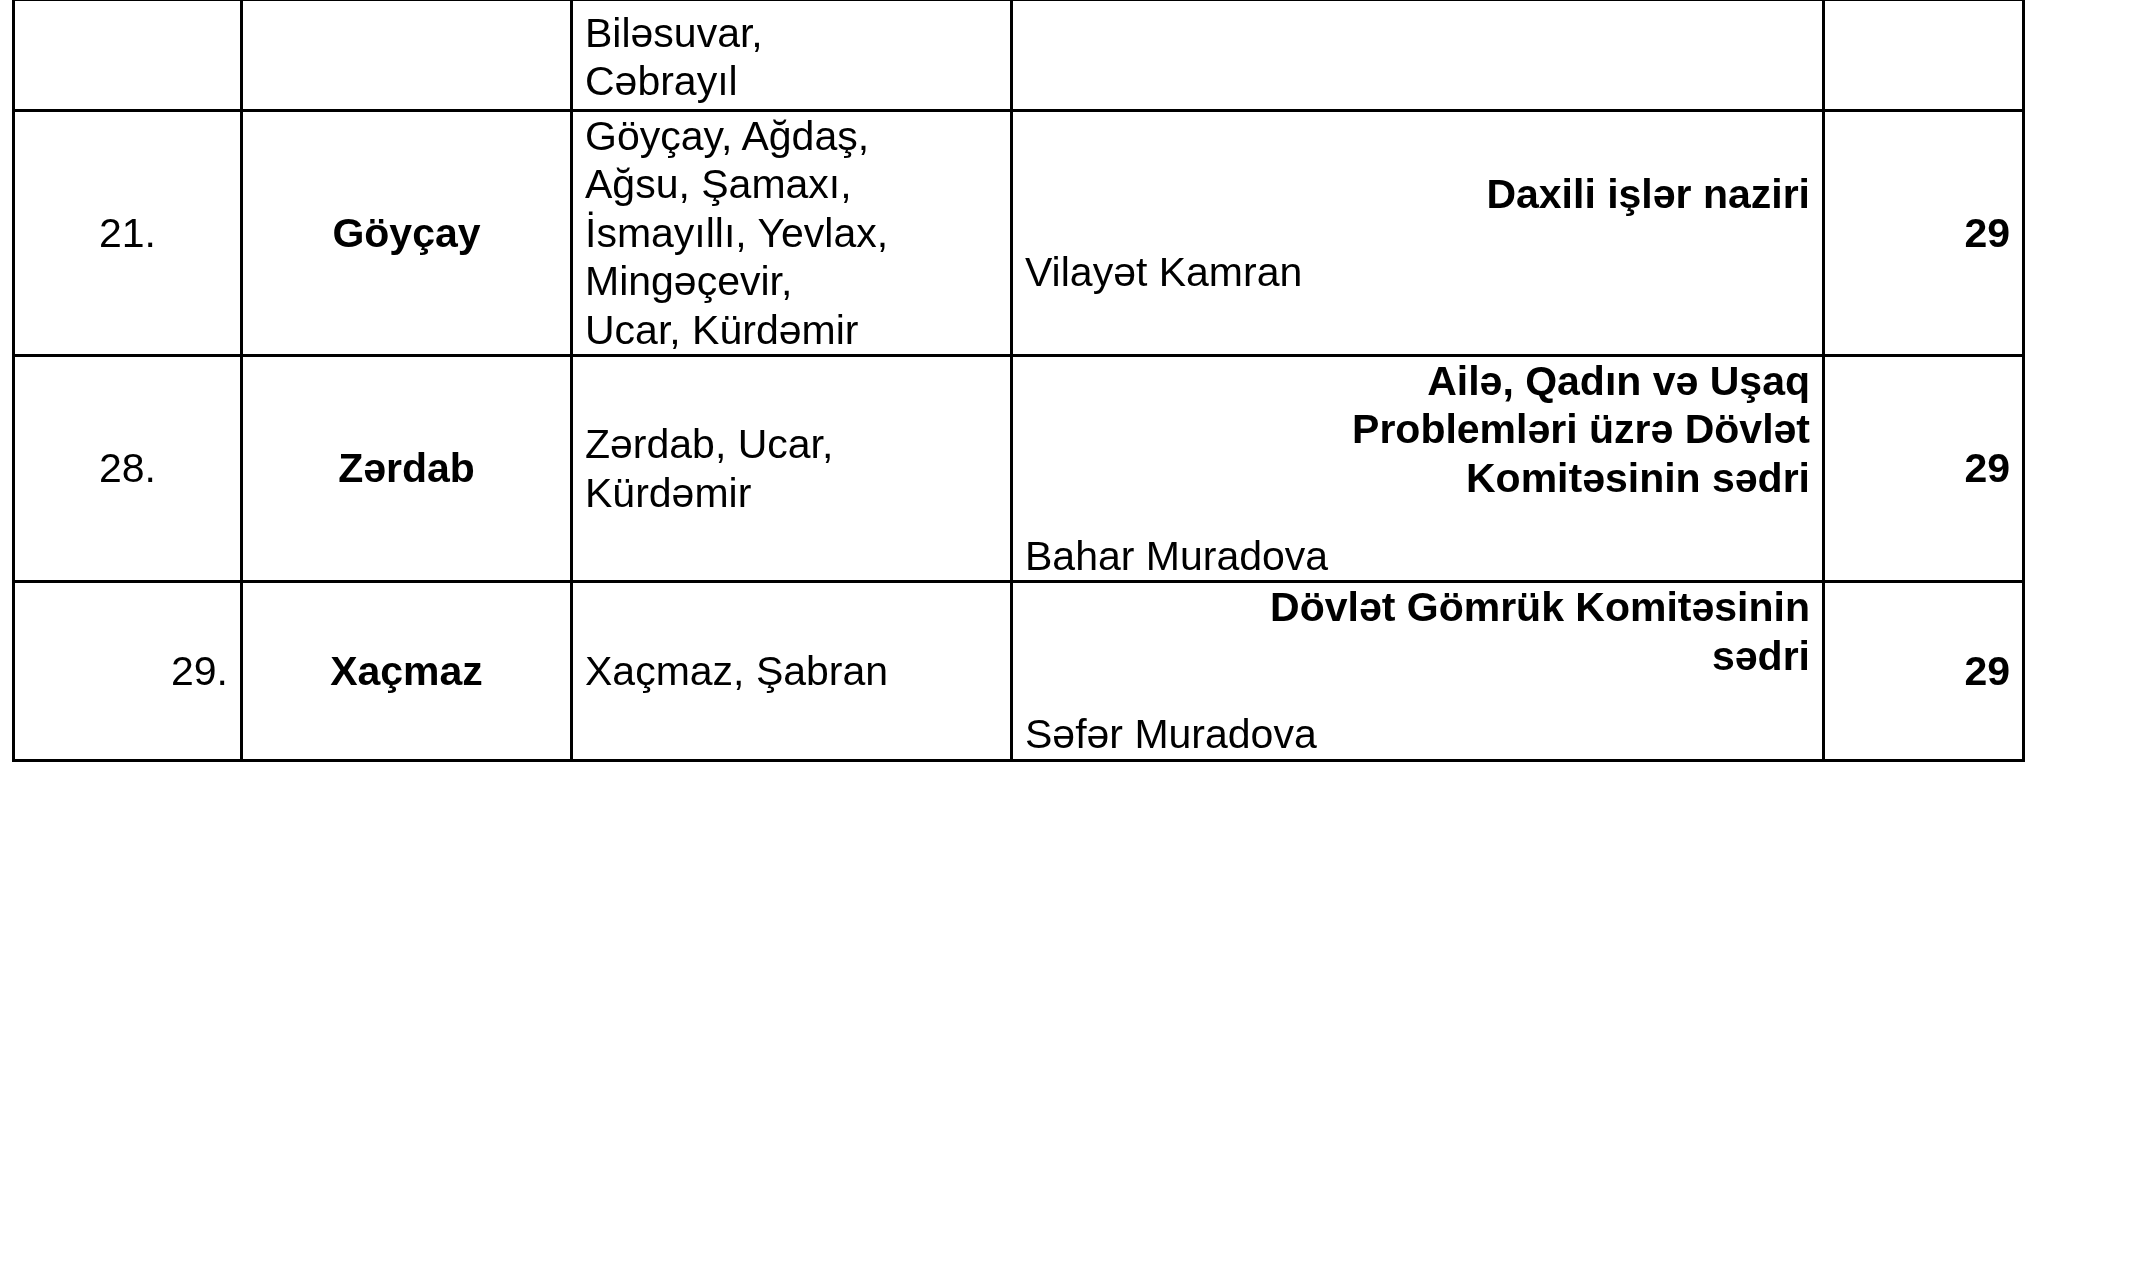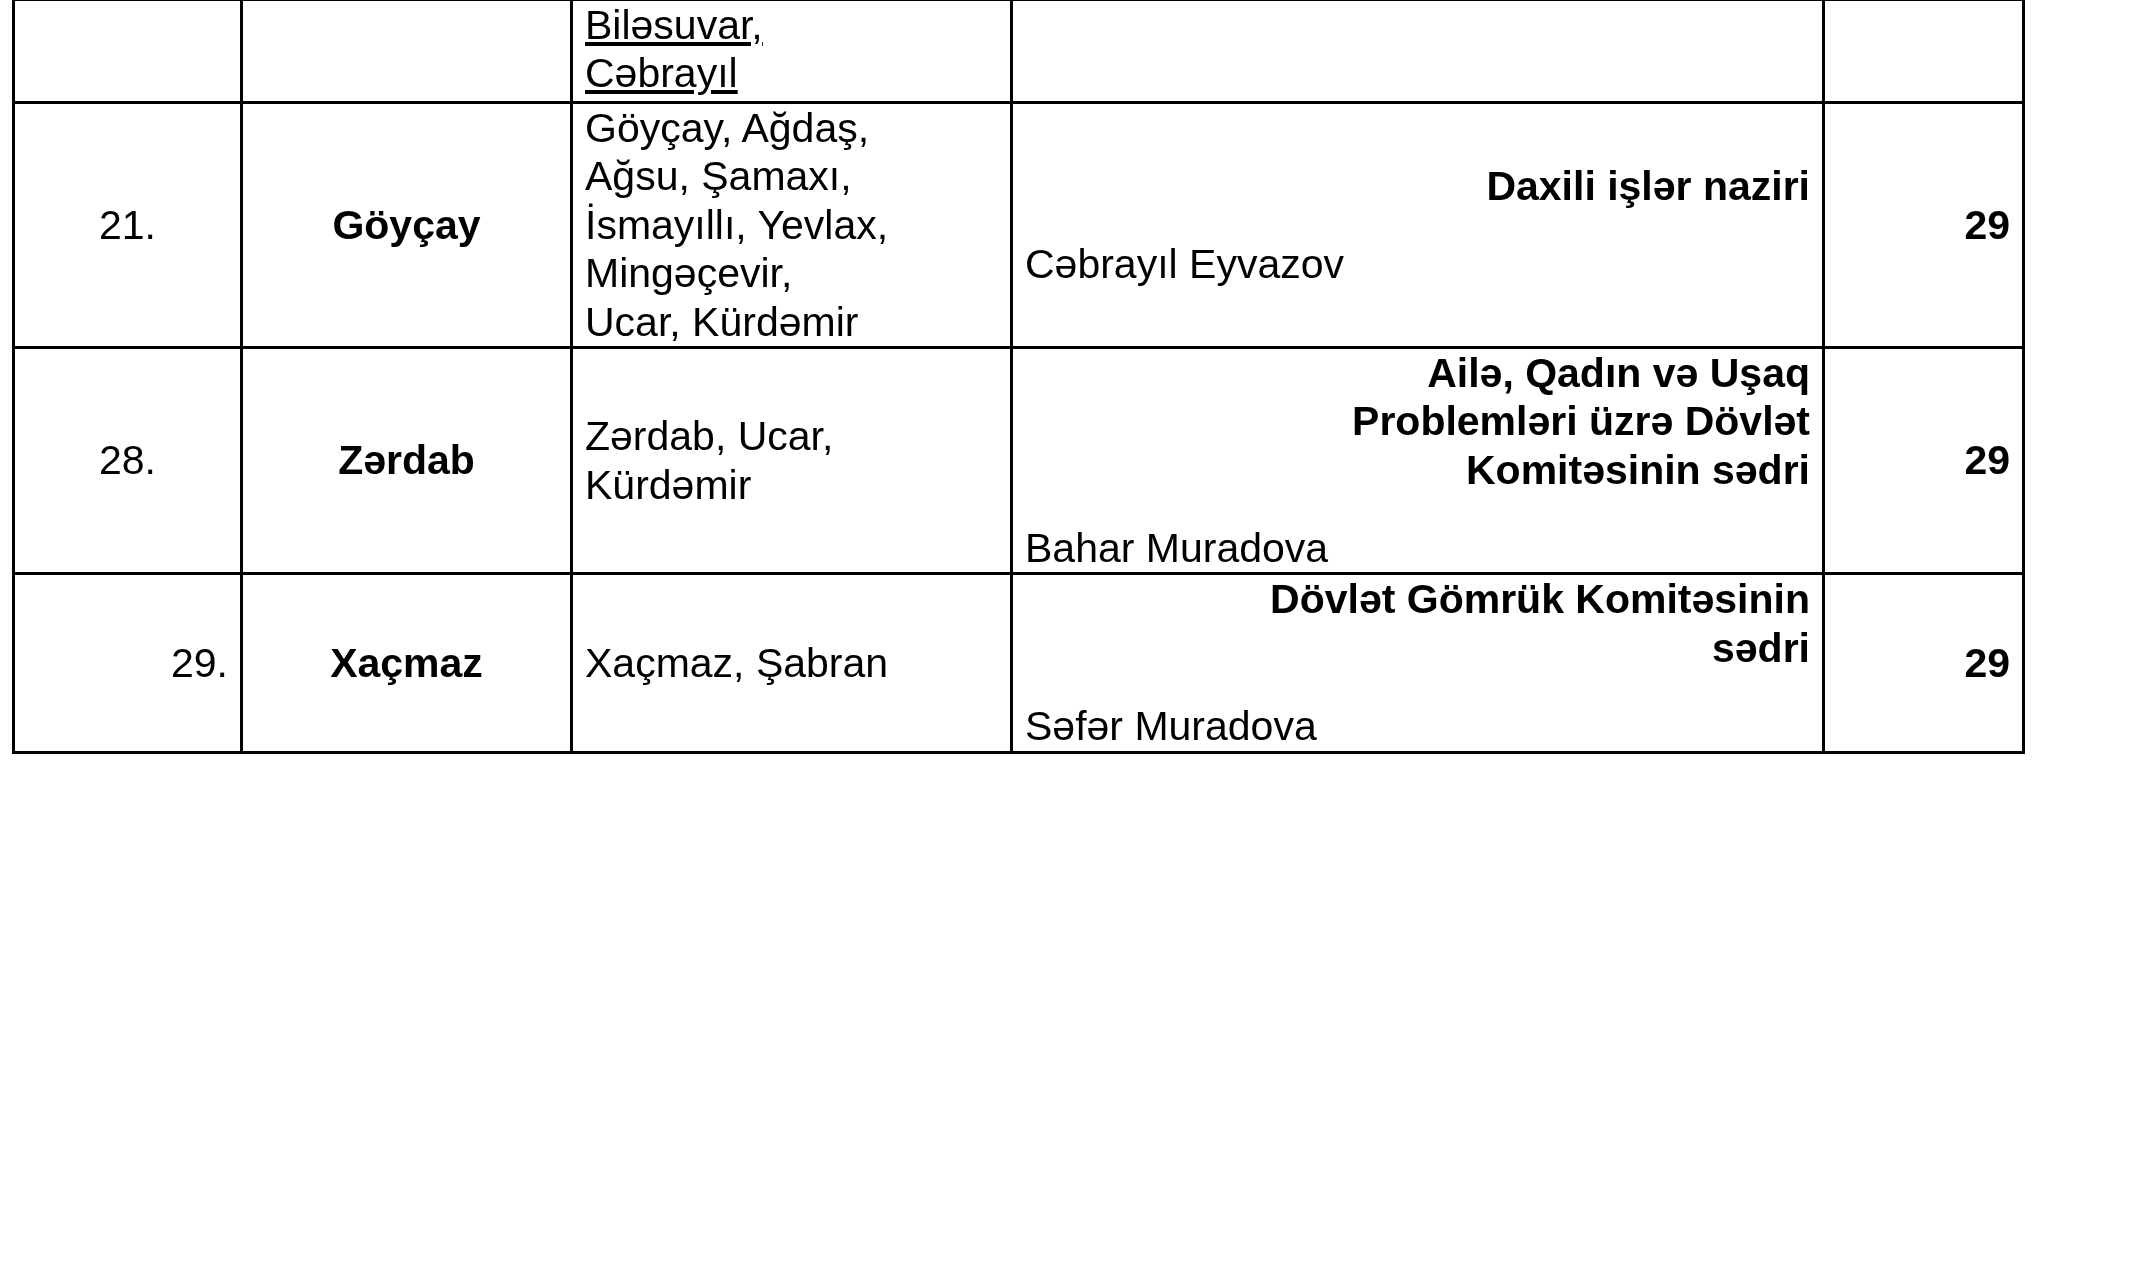--- a/index.html
+++ b/index.html
@@ -90,22 +90,21 @@
     padding-bottom: 8px;
   }
   td.count.mid {
     vertical-align: middle;
     padding-bottom: 0;
   }
   
   tr.clipped td {
     height: 100px;
     vertical-align: top;
-    padding-top: 0;
-    text-decoration: underline;
+    padding-top: 8px;
   }
   tr.clipped td.list {
     line-height: 1.18;
   }
   .marks {
     position: absolute;
     top: 0;
     left: 0;
     width: 100%;
     height: 14px;
@@ -173,21 +172,21 @@
         <td class="count"></td>
       </tr>
 
       <tr>
         <td class="num">21.</td>
         <td class="center-name">Göyçay</td>
         <td class="list">Göyçay, Ağdaş,<br>Ağsu, Şamaxı,<br>İsmayıllı, Yevlax,<br>Mingəçevir,<br>Ucar, Kürdəmir</td>
         <td class="person">
           <span class="title">Daxili işlər naziri</span>
           <span class="gap"></span>
-          <span class="name">Cəbrayıl Eyvazov</span>
+          <span class="name">Vilayət Kamran</span>
         </td>
         <td class="count mid">29</td>
       </tr>
 
 
       <tr>
         <td class="num">28.</td>
         <td class="center-name">Zərdab</td>
         <td class="list">Zərdab, Ucar,<br>Kürdəmir</td>
         <td class="person">

